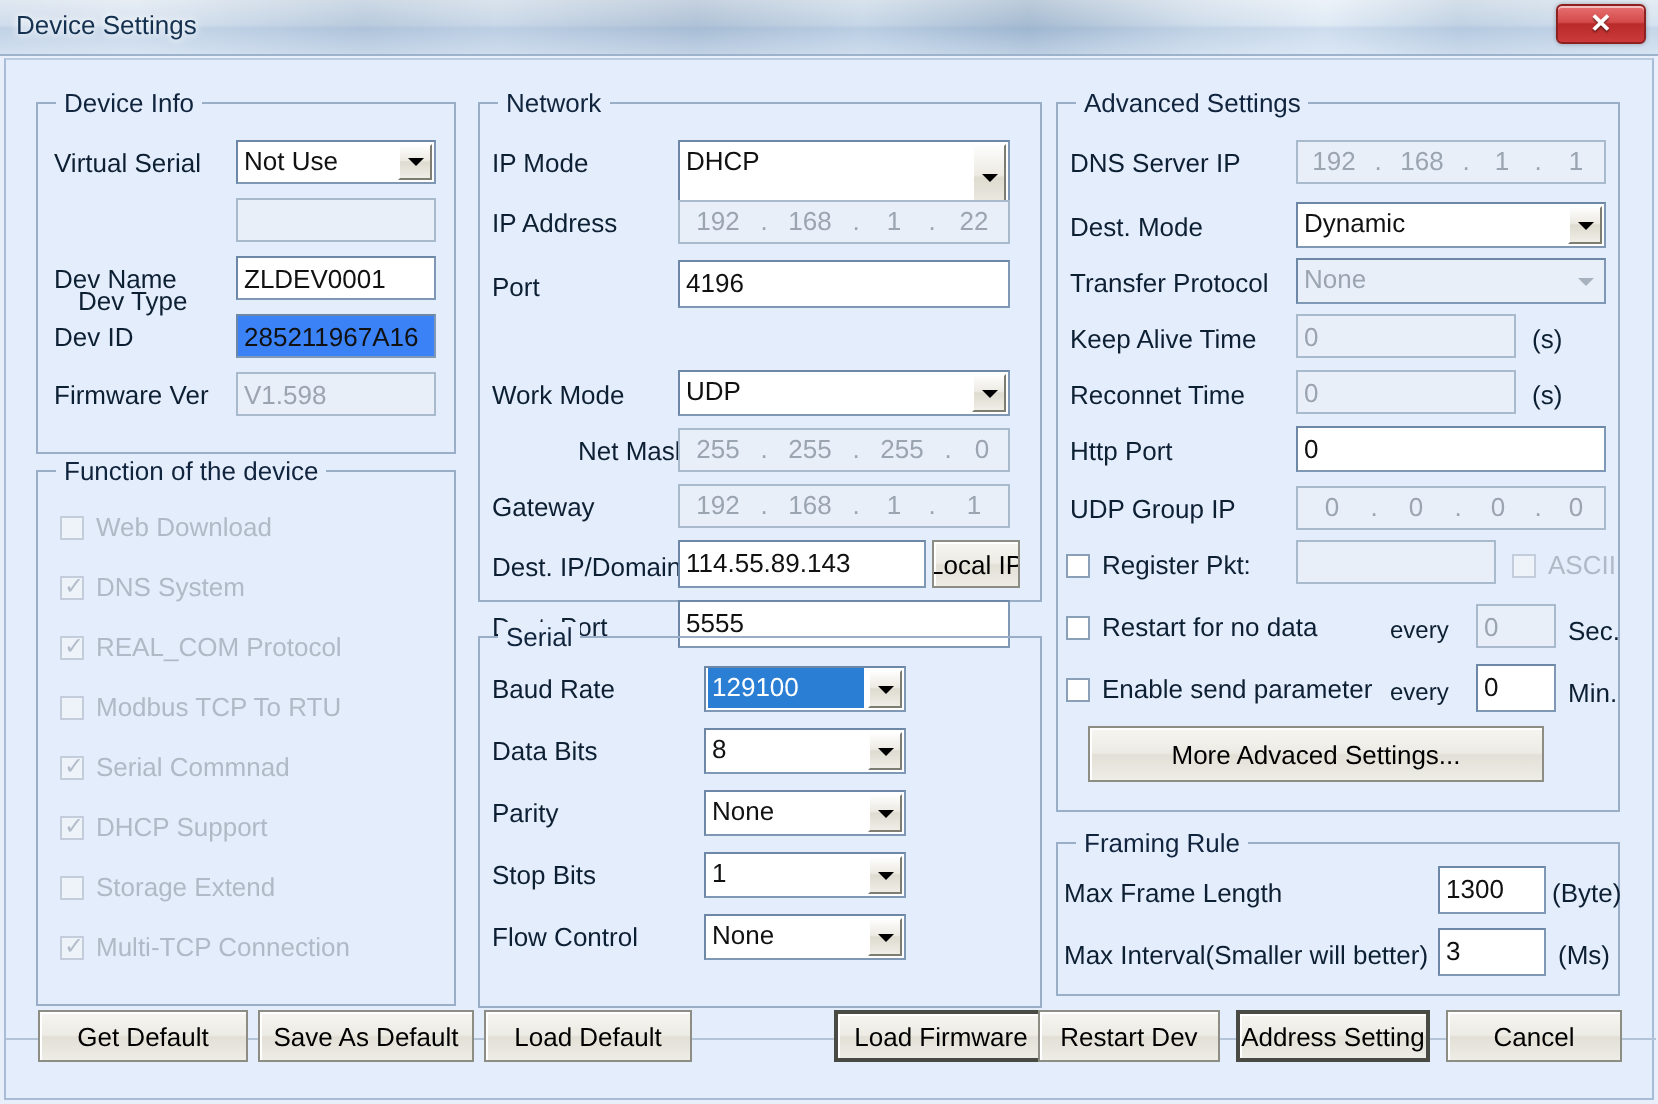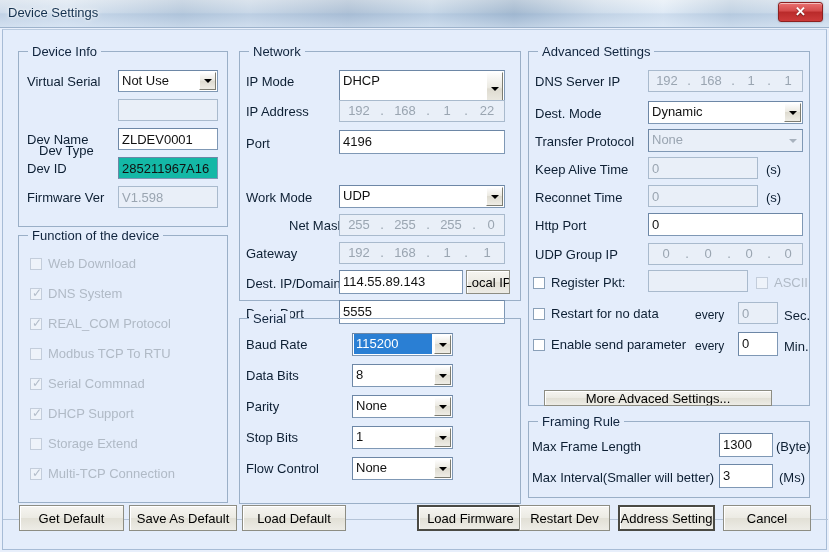--- a/index.html
+++ b/index.html
@@ -253,21 +253,21 @@
         </span>
     </div>
 
     <div class="lbl" style="left:36px; top:73px;margin-top:40px;">Dev Type</div>
     <div class="field ro" style="left:115px; top:69px; width:100px; height:22px;"></div>
 
     <div class="lbl" style="left:24px; top:102px;">Dev Name</div>
     <div class="field" style="left:115px; top:98px; width:100px; height:22px;">ZLDEV0001</div>
 
     <div class="lbl" style="left:24px; top:131px;">Dev ID</div>
-    <div class="field" style="left:115px; top:127px; width:100px; height:22px; background:#14b8a6;">285211967A16</div>
+    <div class="field" style="left:115px; top:127px; width:100px; height:22px; background:#3b82f6;">285211967A16</div>
 
     <div class="lbl" style="left:24px; top:160px;">Firmware Ver</div>
     <div class="field ro" style="left:115px; top:156px; width:100px; height:22px;">V1.598</div>
 
     <div class="group" style="left:15px; top:205px; width:210px; height:268px;">
       <div class="legend">Function of the device</div>
     </div>
 
     <div class="cb dim" style="left:27px; top:227px;">
       <span class="box"></span>
@@ -356,21 +356,21 @@
 
     <div class="lbl" style="left:243px; top:276px;">Dest. Port</div>
     <div class="field" style="left:336px; top:270px; width:166px; height:24px;">5555</div>
 
     <div class="group" style="left:236px; top:288px; width:282px; height:186px;">
       <div class="legend">Serial</div>
     </div>
 
     <div class="lbl" style="left:243px; top:307px;">Baud Rate</div>
     <div class="combo sel" style="left:349px; top:303px; width:101px; height:23px;">
-      <span class="cval">115200</span>
+      <span class="cval">129100</span>
       <span class="cbtn">
           <i></i>
         </span>
     </div>
 
     <div class="lbl" style="left:243px; top:338px;">Data Bits</div>
     <div class="combo" style="left:349px; top:334px; width:101px; height:23px;">
       <span class="cval">8</span>
       <span class="cbtn">
           <i></i>
@@ -461,21 +461,21 @@
     <div class="lbl" style="left:781px; top:278px;">Sec.</div>
 
     <div class="cb" style="left:530px; top:308px;">
       <span class="box"></span>
       <span class="txt">Enable send parameter</span>
     </div>
     <div class="lbl" style="left:692px; top:309px; font-size:12px;">every</div>
     <div class="field" style="left:735px; top:302px; width:40px; height:24px;">0</div>
     <div class="lbl" style="left:781px; top:309px;">Min.</div>
 
-    <div class="btn" style="left:541px; top:333px; width:228px; height:16px;margin-top:27px;">More Advaced Settings...</div>
+    <div class="btn" style="left:541px; top:333px; width:228px; height:28px;">More Advaced Settings...</div>
 
     <div class="group" style="left:525px; top:391px; width:282px; height:77px;">
       <div class="legend">Framing Rule</div>
     </div>
 
     <div class="lbl" style="left:529px; top:409px;">Max Frame Length</div>
     <div class="field" style="left:716px; top:403px; width:54px; height:24px;">1300</div>
     <div class="lbl" style="left:773px; top:409px;">(Byte)</div>
 
     <div class="lbl" style="left:529px; top:440px;">Max Interval(Smaller will better)</div>

